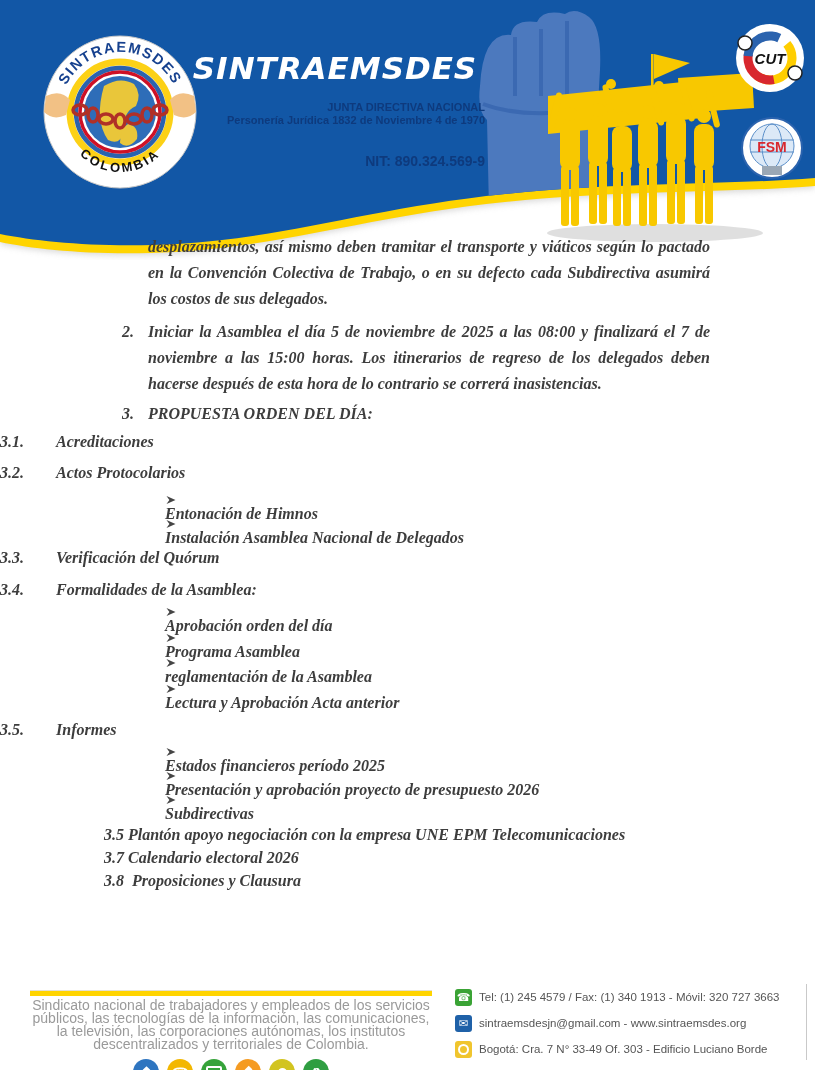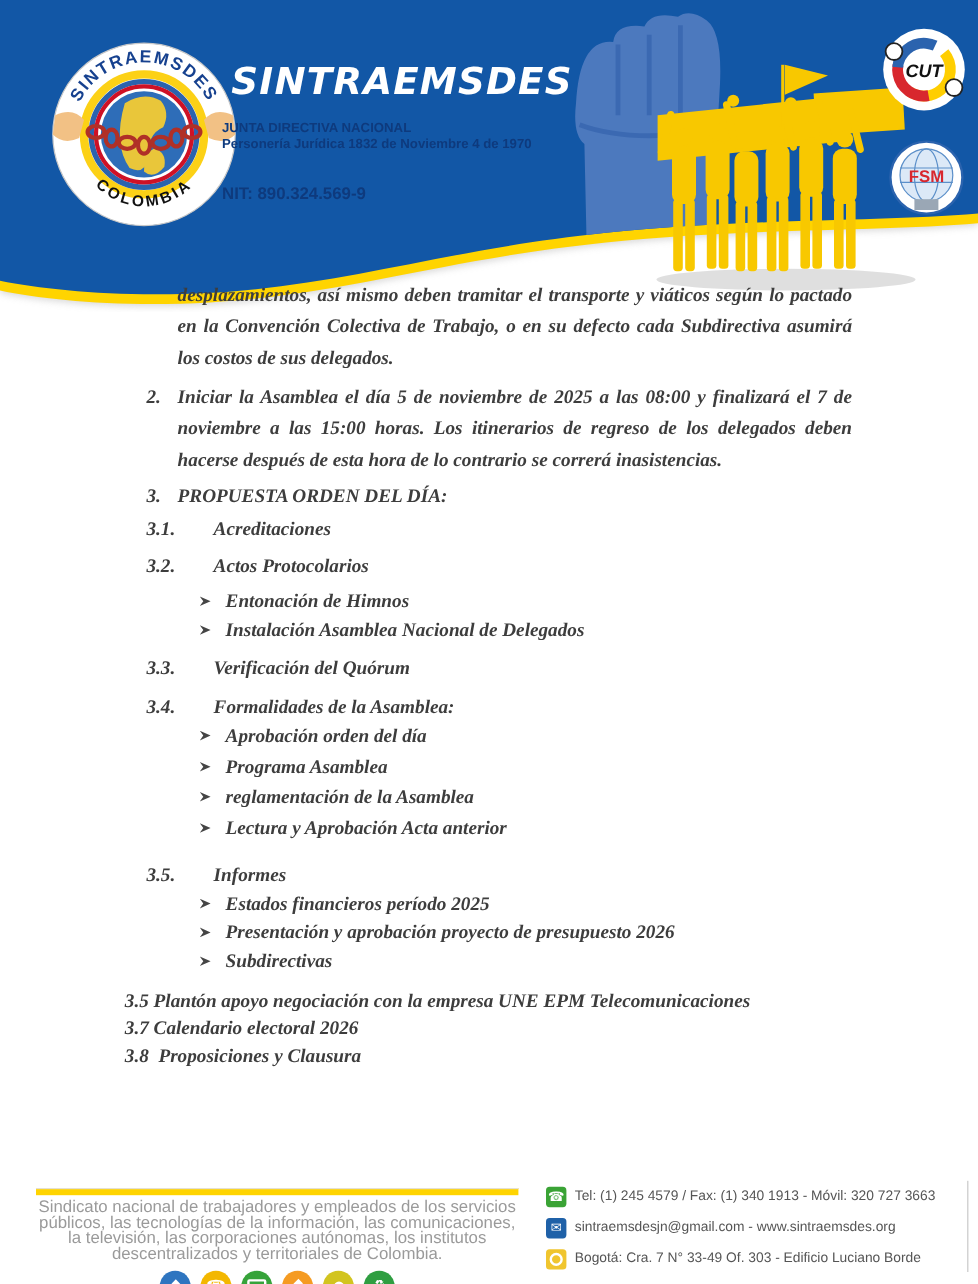--- a/index.html
+++ b/index.html
@@ -3,40 +3,40 @@
 <meta charset="utf-8">
 <style>
   html,body{margin:0;padding:0;background:#fff;}
   .page{position:relative;width:815px;height:1070px;background:#fff;overflow:hidden;
         font-family:"Liberation Serif","DejaVu Serif",serif;}
   .header{position:absolute;top:0;left:0;width:815px;height:260px;}
   .header svg{display:block;}
   .h-title{position:absolute;top:50px;left:185px;width:300px;text-align:center;
     font-family:"DejaVu Sans",sans-serif;font-style:italic;font-weight:bold;
     font-size:31px;letter-spacing:1px;color:#ffffff;}
-  .h-sub{position:absolute;left:185px;width:300px;text-align:left;
+  .h-sub{position:absolute;left:185px;width:300px;text-align:right;
     font-family:"Liberation Sans",sans-serif;font-weight:bold;color:#0e3a7d;}
   .h-sub1{top:101px;font-size:11px;}
   .h-sub2{top:114px;font-size:11px;}
   .h-nit{top:153px;font-size:14px;}
   .content{position:absolute;top:230px;left:0;width:815px;color:#3d3d3d;
     font-style:italic;font-weight:600;font-size:16px;}
   .intro{margin:4px 0 0 148px;width:562px;line-height:26px;text-align:justify;}
   .numrow{display:flex;margin-left:122px;line-height:26px;}
   .numrow .num{flex:0 0 26px;}
   .item2{margin-top:7px;}
   .item2 .jtext{width:562px;text-align:justify;}
   .item3{margin-top:4px;font-weight:700;}
-  .agrow{display:flex;margin-left:122px;line-height:26px;}
+  .agrow{display:flex;line-height:26px;}
   .agrow .anum{flex:0 0 56px;}
   .m2{margin-top:2px}.m4{margin-top:4px}.m5{margin-top:5px}.m6{margin-top:6px}.m10{margin-top:10px}
   .blist{margin-left:165px;}
   .blist.g1{margin-top:7px;}
   .blist.g2{margin-top:2px;}
-  .brow{display:flex;align-items:baseline;}
+  .brow{display:flex;align-items:baseline;flex-direction:column;}
   .p24 .brow{height:24px;}
   .p255 .brow{height:25.5px;}
   .bmark{flex:0 0 12px;margin-right:11px;transform:translateY(1px);}
   .closing{margin:6px 0 0 104px;line-height:23px;}
   .closing div{white-space:pre;}
   .footer{position:absolute;top:984px;left:0;width:815px;
     font-family:"Liberation Sans",sans-serif;font-style:normal;}
   .f-left{position:absolute;left:30px;top:6px;width:402px;}
   .f-bar{height:5px;background:#ffd400;border-top:1px solid #e4e0d2;}
   .f-desc{margin-top:3px;font-size:14px;line-height:13px;color:#9a9a9a;text-align:center;}

